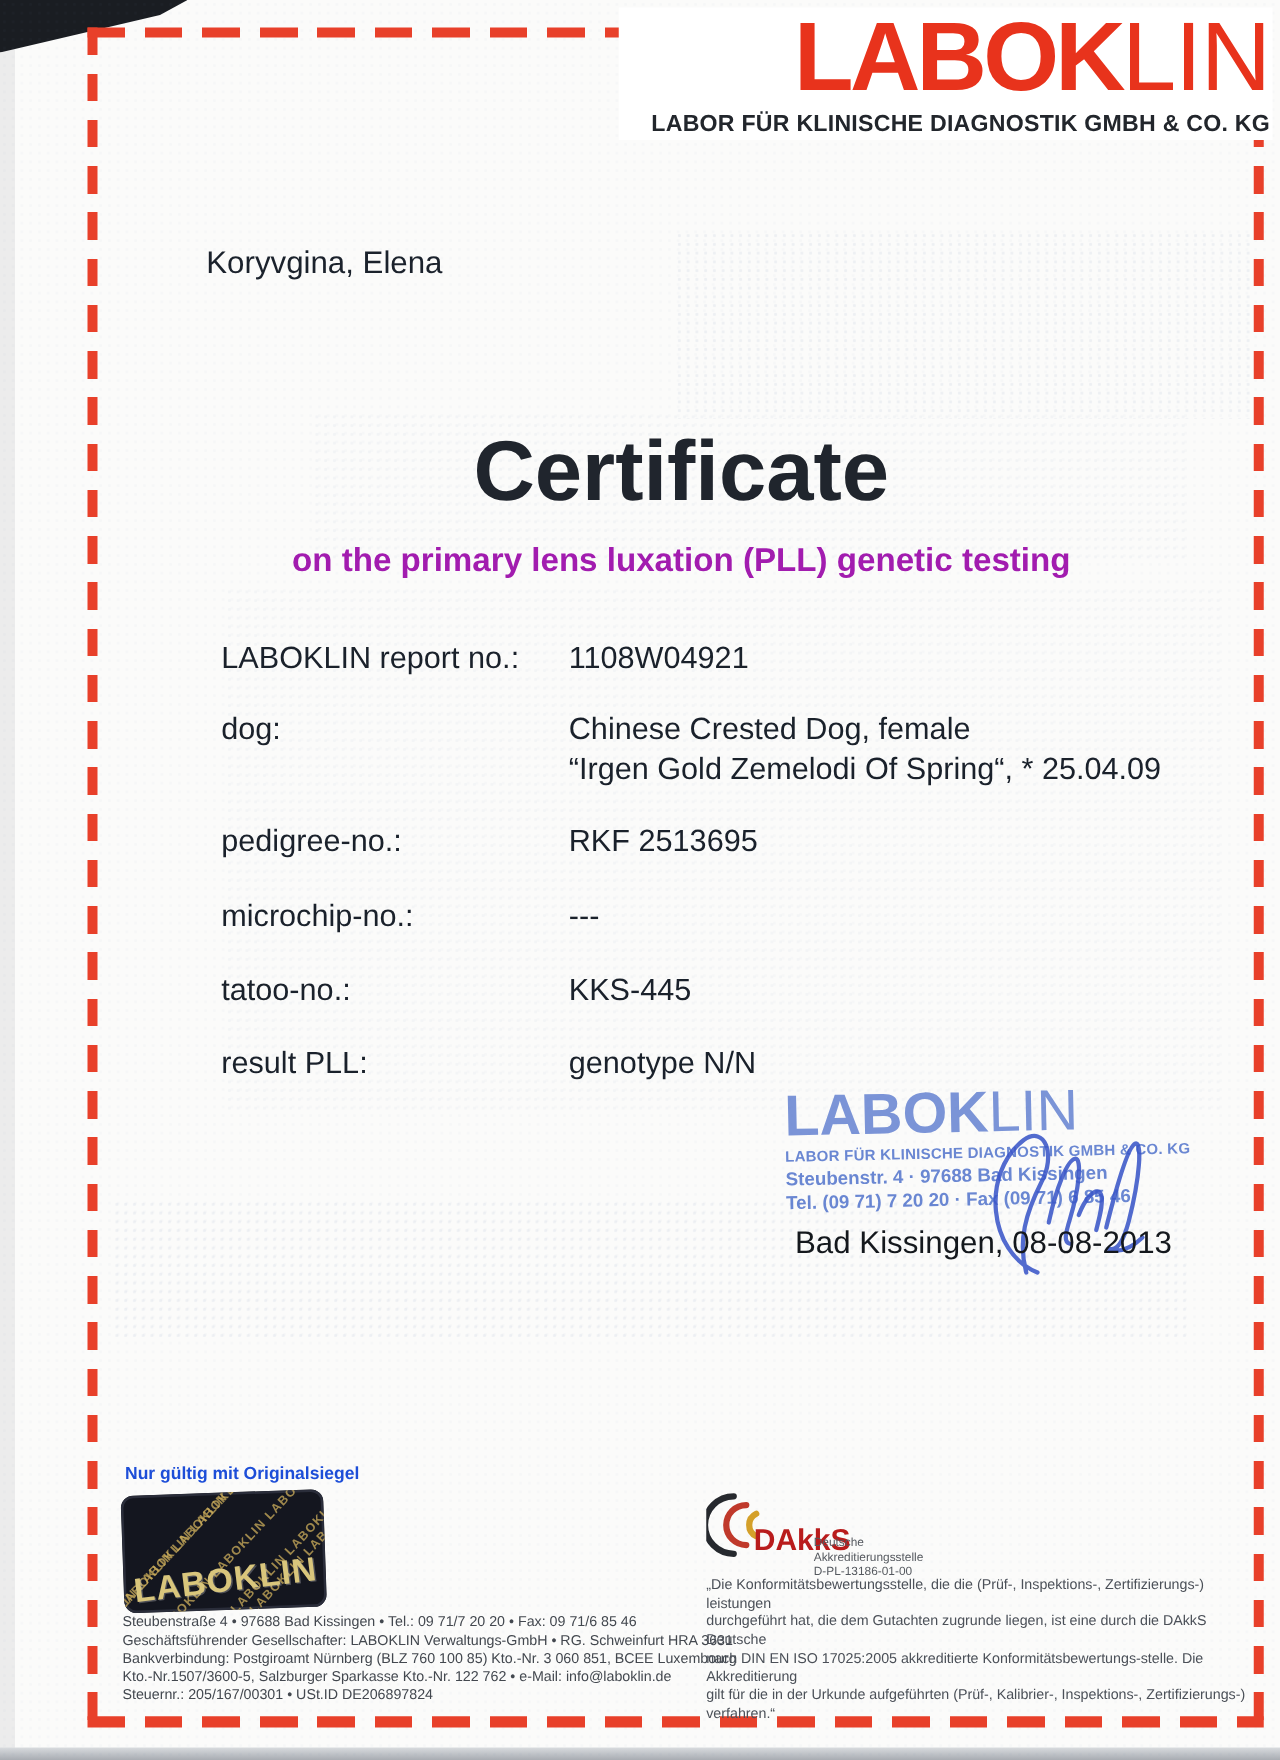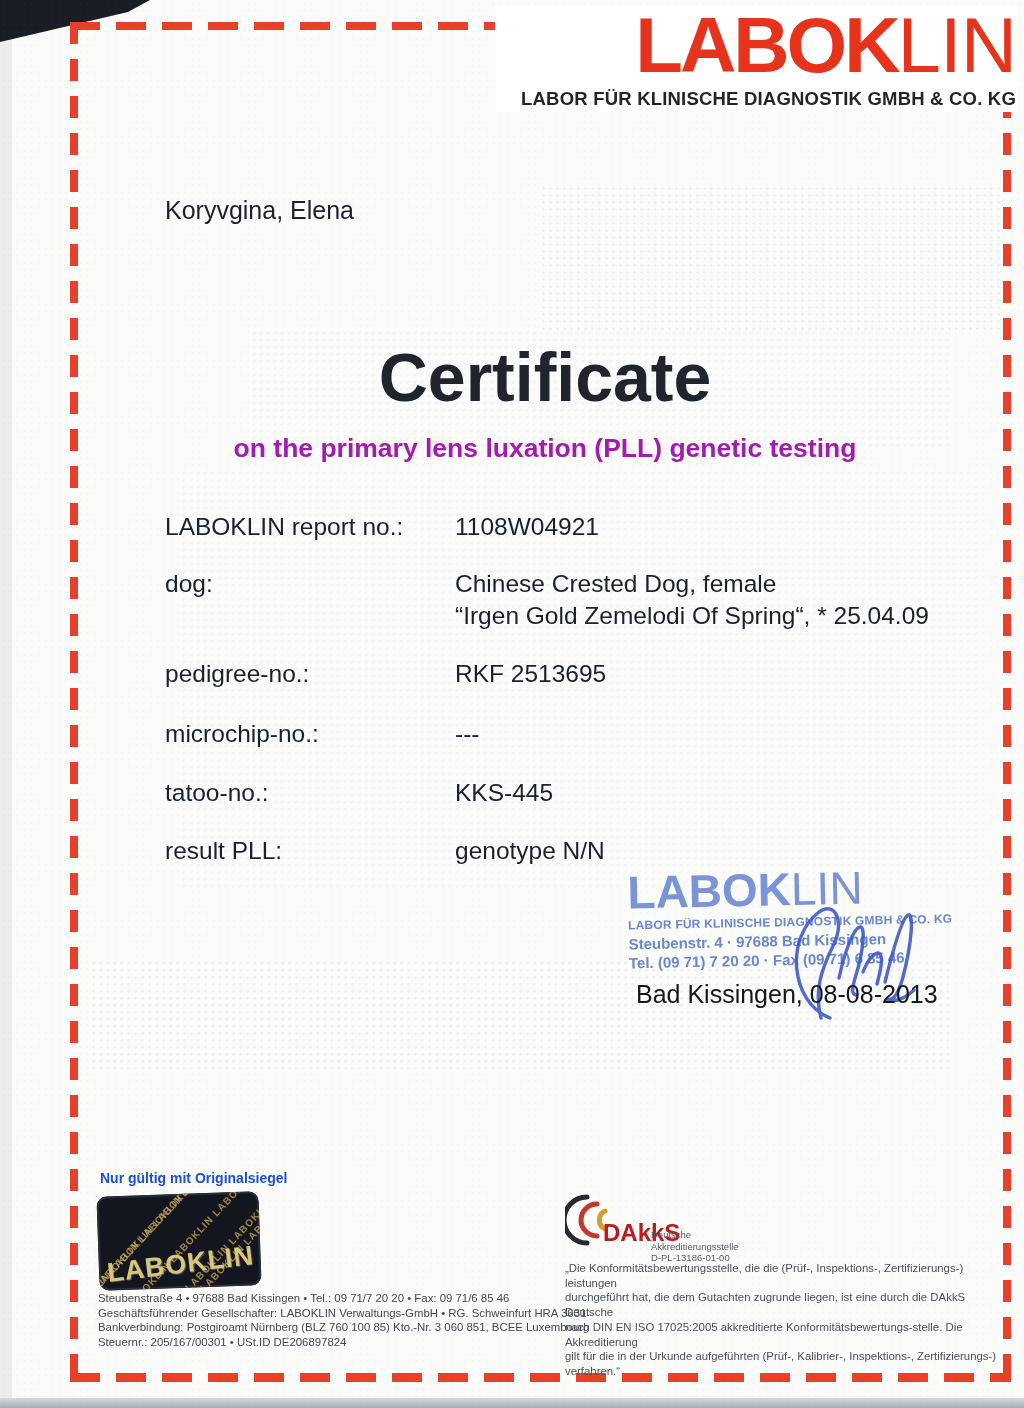--- a/index.html
+++ b/index.html
@@ -41,21 +41,21 @@
   .logo-brand .b{font-weight:700;}
   .logo-brand .t{font-weight:400;letter-spacing:-1px;}
   .logo-sub{font-size:18.5px;font-weight:700;color:#22262c;margin-top:6px;letter-spacing:.2px;}
   
   .recipient{left:165px;top:196px;font-size:25px;}
   .cert-title{left:135px;top:338px;width:820px;text-align:center;
     font-size:68px;font-weight:700;letter-spacing:0;color:#20252d;}
   .cert-subtitle{left:135px;top:433px;width:820px;text-align:center;
     font-size:26.5px;font-weight:700;color:#a21caf;}
   .frow{left:165px;width:800px;font-size:24.5px;color:#1a212b;}
-  .frow .lab{position:absolute;left:0;top:0;}
+  .frow .lab{position:absolute;left:12px;top:0;}
   .frow .val{position:absolute;left:290px;top:0;width:520px;}
   
   .stamp{left:628px;top:866px;width:330px;transform:rotate(-1.2deg);
     color:rgba(73,108,201,.82);z-index:2;}
   .stamp-brand{font-size:46px;line-height:1;letter-spacing:0;white-space:nowrap;
     color:rgba(73,108,201,.72);}
   .stamp-brand .b{font-weight:700;}
   .stamp-brand .t{font-weight:400;}
   .stamp-l1{font-size:12px;font-weight:700;margin-top:3px;letter-spacing:.2px;white-space:nowrap;}
   .stamp-l2{font-size:15px;font-weight:700;margin-top:3px;white-space:nowrap;}
@@ -158,20 +158,21 @@
   <span class="holo-line" style="left:0px;top:40px">LABOKLIN LABOKLIN LABOKLIN</span>
   <span class="holo-line" style="left:30px;top:70px">LABOKLIN LABOKLIN LABOKLIN</span>
   <span class="holo-line" style="left:60px;top:24px">LABOKLIN LABOKLIN LABOKLIN</span>
   <span class="holo-brand">LABOKLIN</span>
 </div>
 
 <div class="abs footer-left">
   <div>Steubenstraße 4 • 97688 Bad Kissingen • Tel.: 09 71/7 20 20 • Fax: 09 71/6 85 46</div>
   <div>Geschäftsführender Gesellschafter: LABOKLIN Verwaltungs-GmbH • RG. Schweinfurt HRA 3631</div>
   <div>Bankverbindung: Postgiroamt Nürnberg (BLZ 760 100 85) Kto.-Nr. 3 060 851, BCEE Luxembourg</div>
+  <div>Kto.-Nr.1507/3600-5, Salzburger Sparkasse Kto.-Nr. 122 762 • e-Mail: info@laboklin.de</div>
   <div>Steuernr.: 205/167/00301 • USt.ID DE206897824</div>
 </div>
 
 <div class="abs dakks" style="width:250px;height:70px">
   <svg width="56" height="58" viewBox="0 0 56 58">
     <g fill="none" stroke-linecap="round">
       <path d="M22 6 A 23 23 0 0 0 22 52" stroke="#26292e" stroke-width="5"></path>
       <path d="M32 13 A 16 16 0 0 0 32 45" stroke="#c0392b" stroke-width="5"></path>
       <path d="M40 20 A 10 10 0 0 0 40 38" stroke="#d4a02a" stroke-width="5"></path>
     </g>

